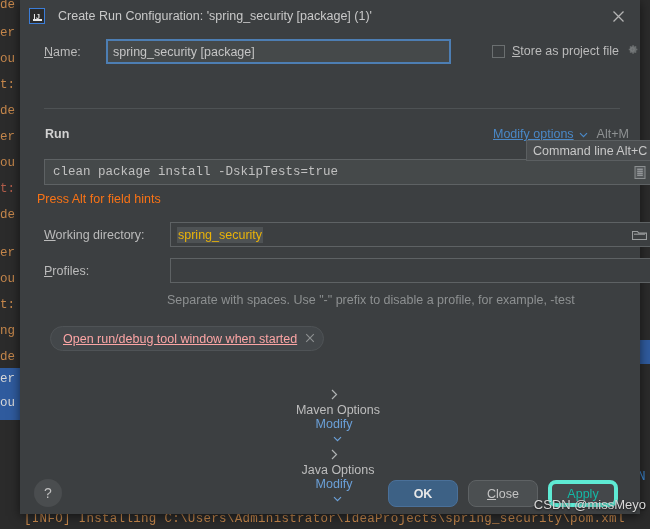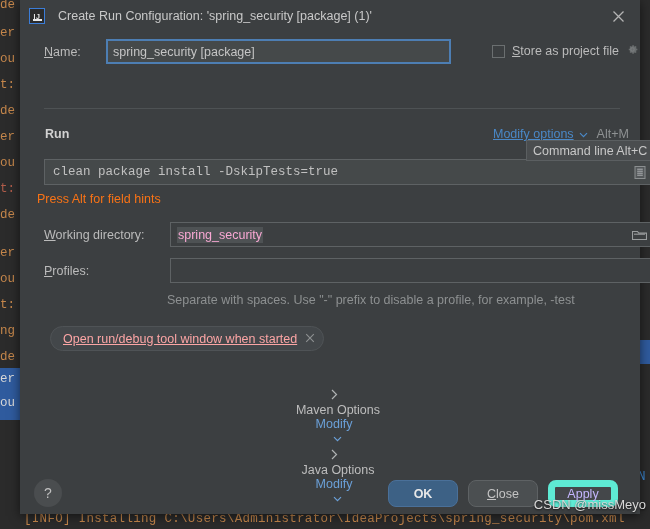--- a/index.html
+++ b/index.html
@@ -271,21 +271,21 @@
     box-sizing: border-box;
     background: #3c3f41;
     border: 1px solid #5e6264;
     display: flex;
     align-items: center;
     overflow: hidden;
   }
   #workdir-value {
     margin-left: 6px;
     font-size: 12.5px;
-    color: #f9a8d4;
+    color: #eab308;
     background: #4e5254;
     padding: 1px 1px;
     white-space: nowrap;
   }
   #workdir-browse {
     margin-left: auto;
     width: 24px;
     display: flex;
     align-items: center;
     justify-content: center;
@@ -414,22 +414,22 @@
     width: 70px;
     background: #4b4f51;
     border: 1px solid #5e6264;
     color: #c4c4c4;
   }
   #btn-close u { text-decoration: underline; }
   #btn-apply {
     left: 528px;
     width: 70px;
     background: #44474a;
-    border: 7px solid #5eead4;
-    color: #c4b5fd;
+    border: 4px solid #5eead4;
+    color: #14b8a6;
     cursor: default;
   }
 
   
   #watermark {
     position: absolute;
     right: 4px;
     top: 497px;
     font-size: 13px;
     color: #d8d8d8;

